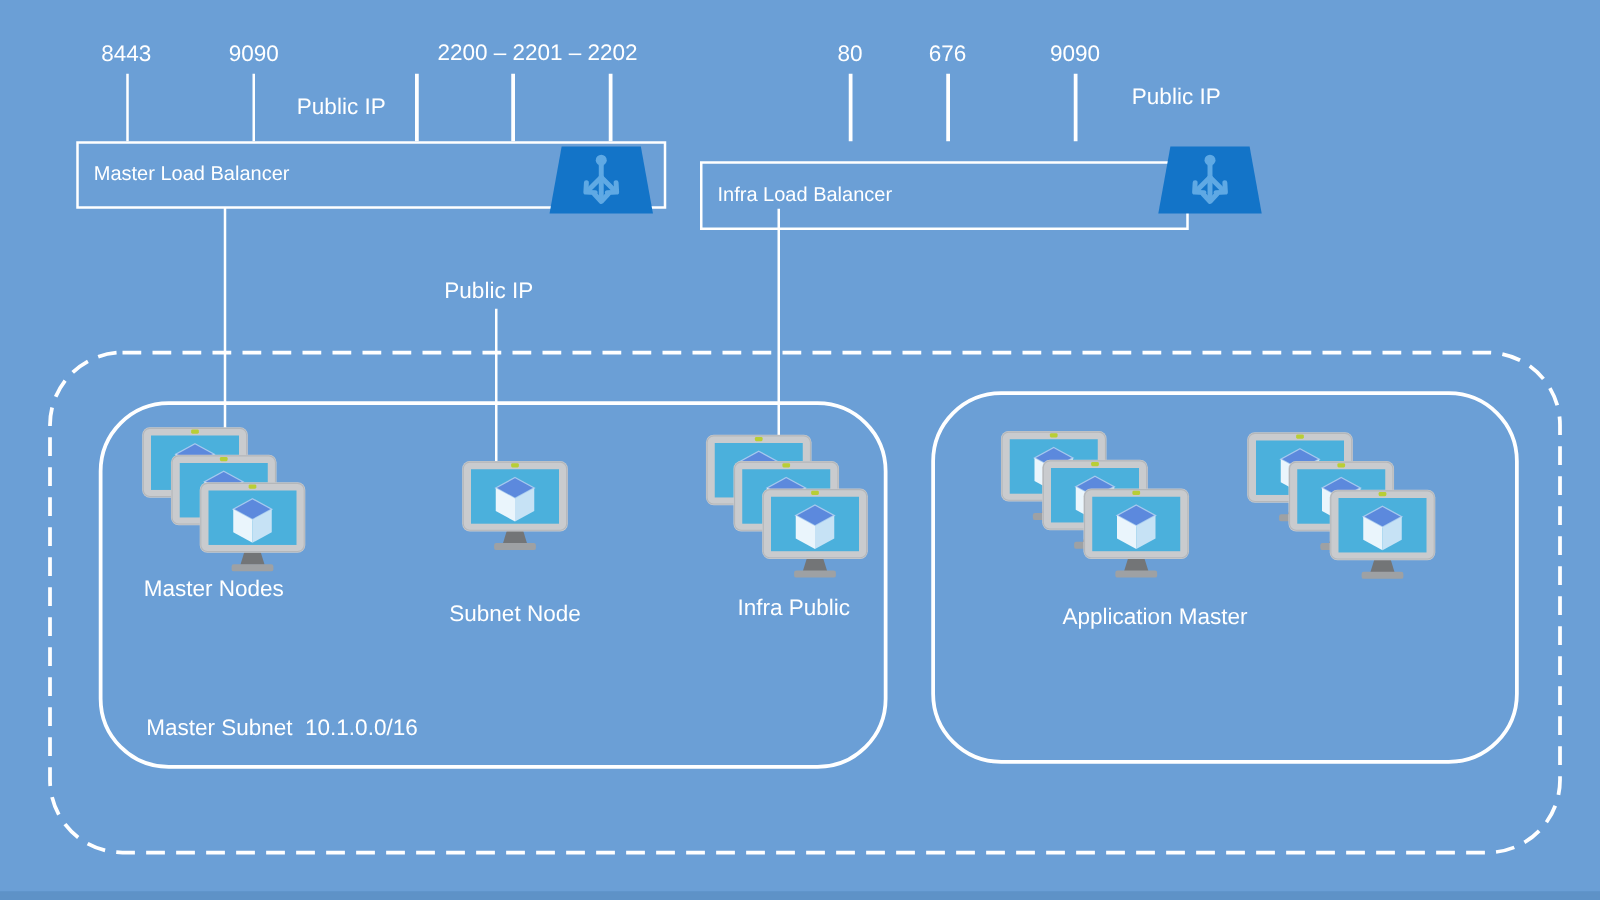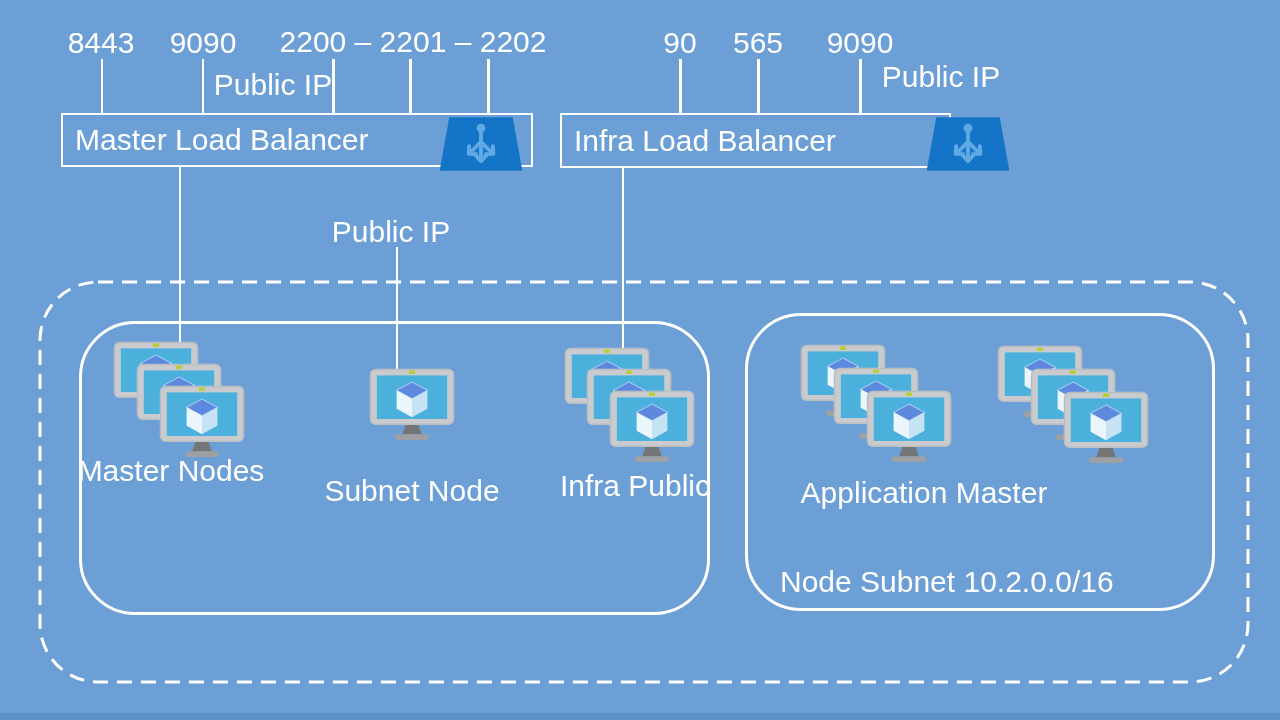--- a/index.html
+++ b/index.html
@@ -4,32 +4,32 @@
 <style>
   html,body{margin:0;padding:0;background:#4a4a4a;}
   #canvas{
     position:relative;width:1280px;height:720px;overflow:hidden;
     background:#6B9FD6;
     font-family:"Liberation Sans","DejaVu Sans",sans-serif;
     color:#ffffff;
   }
   .abs{position:absolute;}
   .lbl{
-    position:absolute;color:#fff;font-size:30px;line-height:26px;
+    position:absolute;color:#fff;font-size:18px;line-height:26px;
     white-space:pre;transform:translateX(-50%);
   }
   .lbl-left{transform:none;}
   .stem{position:absolute;width:2.5px;background:#fff;}
   .vline{position:absolute;width:2.5px;background:#fff;}
   .lb-box{
     position:absolute;border:2.5px solid #fff;box-sizing:border-box;
   }
   .lb-label{
     position:absolute;left:12px;top:0;height:100%;display:flex;align-items:center;
-    font-size:30px;white-space:pre;
+    font-size:16px;white-space:pre;
   }
   .subnet-box{
     position:absolute;border:3px solid #fff;border-radius:56px;box-sizing:border-box;
   }
   .vm{position:absolute;}
   .bottom-strip{position:absolute;left:0;top:713px;width:1280px;height:7px;background:#5E92C7;}
 </style>
 </head>
 <body>
 
@@ -67,55 +67,55 @@
     <rect x="40" y="282" width="1208" height="400" rx="58" fill="none" stroke="#ffffff" stroke-width="3" stroke-dasharray="15 9"></rect>
   </svg>
 
   <div class="vline" style="left:178.5px;top:166px;height:178px"></div>
   <div class="vline" style="left:395.5px;top:247px;height:124px"></div>
   <div class="vline" style="left:621.5px;top:167px;height:182px"></div>
 
   <div class="lbl" style="left:101px;top:30px">8443</div>
   <div class="lbl" style="left:203px;top:30px">9090</div>
   <div class="lbl" style="left:273px;top:72px">Public IP</div>
-  <div class="lbl" style="left:413px;top:29px">2200 – 2201 – 2202</div>
+  <div class="lbl" style="left:430px;top:29px">2200 – 2201 – 2202</div>
   <div class="stem" style="left:100.5px;top:59px;height:54px"></div>
   <div class="stem" style="left:201.5px;top:59px;height:54px"></div>
   <div class="stem" style="left:332px;top:59px;height:54px"></div>
   <div class="stem" style="left:409px;top:59px;height:54px"></div>
   <div class="stem" style="left:487px;top:59px;height:54px"></div>
 
   <div class="lb-box" style="left:61px;top:113px;width:472px;height:54px">
     <div class="lb-label">Master Load Balancer</div>
   </div>
   <svg class="abs" style="left:437px;top:116px" width="88" height="56" viewBox="0 0 100 63">
       <use href="#lb-icon"></use>
     </svg>
 
-  <div class="lbl" style="left:680px;top:30px">90</div>
-  <div class="lbl" style="left:758px;top:30px">565</div>
+  <div class="lbl" style="left:680px;top:30px">80</div>
+  <div class="lbl" style="left:758px;top:30px">676</div>
   <div class="lbl" style="left:860px;top:30px">9090</div>
   <div class="lbl" style="left:941px;top:64px">Public IP</div>
   <div class="stem" style="left:679px;top:59px;height:54px"></div>
   <div class="stem" style="left:757px;top:59px;height:54px"></div>
   <div class="stem" style="left:859px;top:59px;height:54px"></div>
 
-  <div class="lb-box" style="left:560px;top:113px;width:391px;height:55px">
+  <div class="lb-box" style="left:560px;top:129px;width:391px;height:55px">
     <div class="lb-label">Infra Load Balancer</div>
   </div>
   <svg class="abs" style="left:924px;top:116px" width="88" height="56" viewBox="0 0 100 63">
       <use href="#lb-icon"></use>
     </svg>
 
   <div class="lbl" style="left:391px;top:219px">Public IP</div>
 
   <div class="subnet-box" style="left:79px;top:321px;width:631px;height:294px"></div>
+  <div class="lbl lbl-left" style="left:117px;top:569px">Master Subnet  10.1.0.0/16</div>
 
   <div class="subnet-box" style="left:745px;top:313px;width:470px;height:298px"></div>
-  <div class="lbl lbl-left" style="left:780px;top:569px">Node Subnet 10.2.0.0/16</div>
 
 
   <div>
     <svg class="vm" style="left:112px;top:340px" width="88" height="74" viewBox="0 0 100 84">
         <use href="#vm-monitor"></use>
       </svg>
     <svg class="vm" style="left:135px;top:362px" width="88" height="74" viewBox="0 0 100 84">
         <use href="#vm-monitor"></use>
       </svg>
     <svg class="vm" style="left:158px;top:384px" width="88" height="74" viewBox="0 0 100 84">

